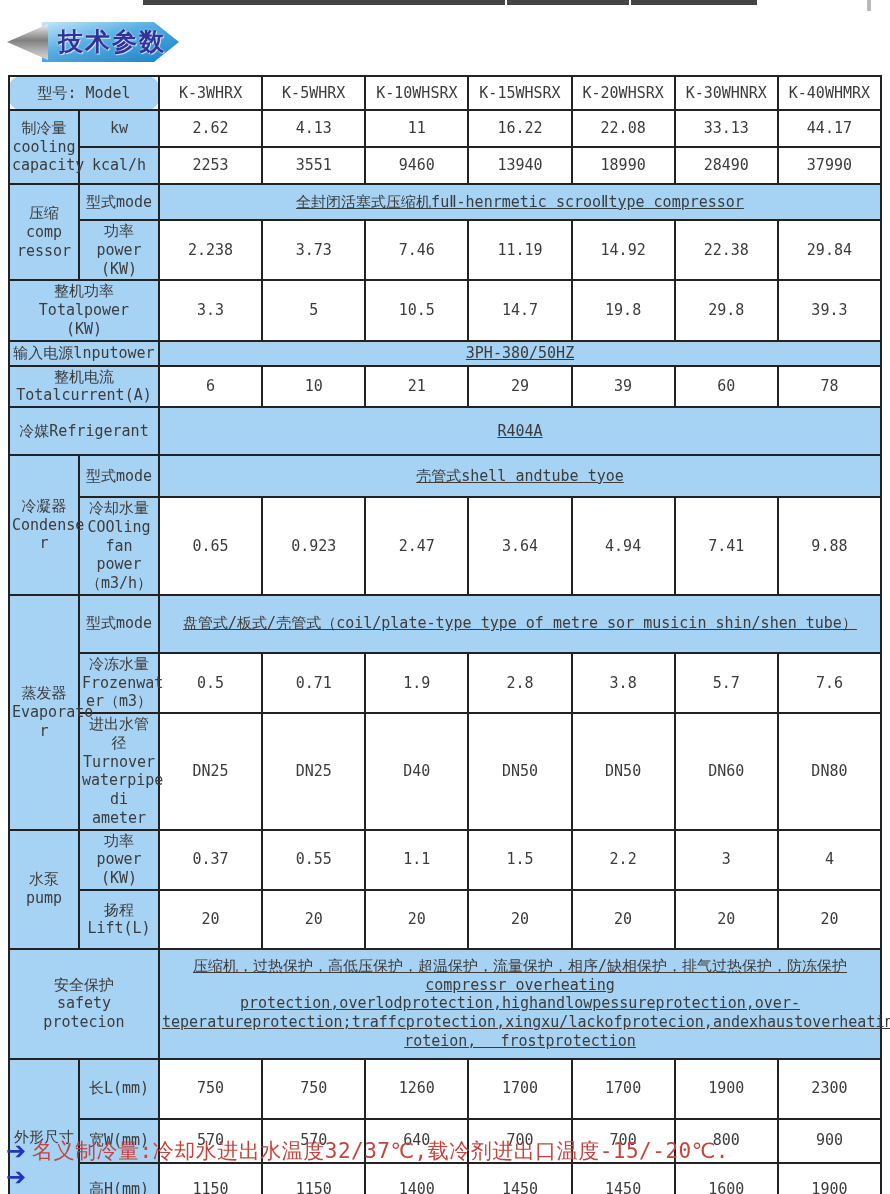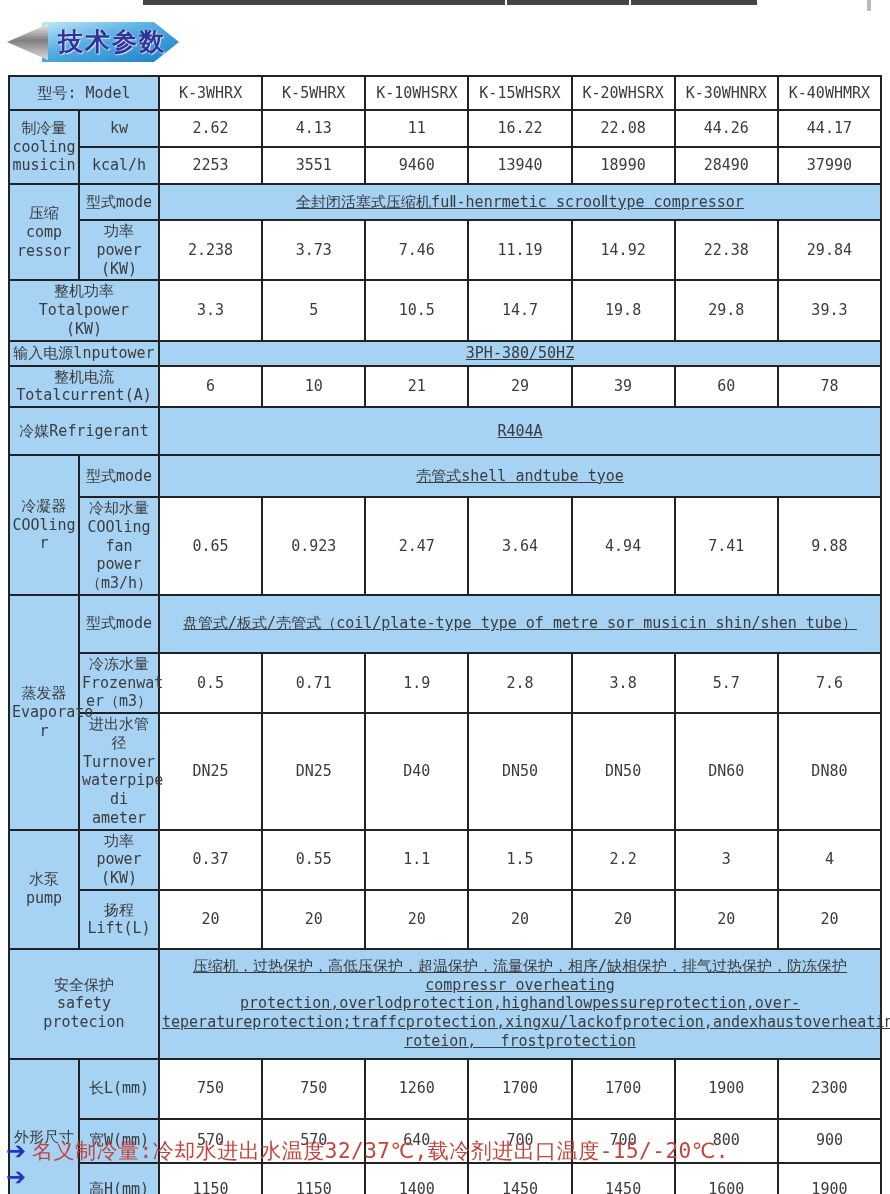--- a/index.html
+++ b/index.html
@@ -24,21 +24,21 @@
   table.spec { position:absolute; top:75px; left:8px; width:874px;
     border-collapse:collapse; table-layout:fixed; }
   table.spec td { border:2px solid #222; text-align:center; vertical-align:middle;
     color:#3c3c3c; font-size:15px; white-space:pre-line; line-height:1.25; padding:1px 2px; }
   td.lbl { background:var(--cell-blue,#a6d2f3); color:#23364e; font-size:14px; }
   td.val { background:#fff; }
   td.spanval { background:var(--cell-blue,#a6d2f3); color:#23364e; font-size:15px;text-decoration:underline; }
   td.sm  { font-size:12px; line-height:1.2;margin-top:6px; }
   td.md  { font-size:13px; }
   td.safety-text { font-size:14px; line-height:1.45; }
-  tr.hdr td { font-size:15px; }
+  tr.hdr td { font-size:15px;border-radius:12px; }
 
   
   .notes { position:absolute; left:6px; top:1138px; width:880px; }
   .note-line { display:flex; align-items:center; gap:6px; height:26px; }
   .note-arrow { color:var(--arrow-blue,#2233c0); font-weight:bold; font-size:24px;
     line-height:1; font-family:"DejaVu Sans",sans-serif; }
   .note-text { color:var(--note-red,#c4443c); font-size:21px; font-weight:normal;
     letter-spacing:0.5px; white-space:nowrap; }
 </style>
 </head>
@@ -92,28 +92,28 @@
         <td class="val">K-10WHSRX</td>
         <td class="val">K-15WHSRX</td>
         <td class="val">K-20WHSRX</td>
         <td class="val">K-30WHNRX</td>
         <td class="val">K-40WHMRX</td>
       </tr>
 
   <tr style="height:37px">
     <td class="lbl" rowspan="2">制冷量
 cooling
-musicin</td>
+capacity</td>
     <td class="lbl">kw</td>
   <td class="val">2.62</td>
         <td class="val">4.13</td>
         <td class="val">11</td>
         <td class="val">16.22</td>
         <td class="val">22.08</td>
-        <td class="val">44.26</td>
+        <td class="val">33.13</td>
         <td class="val">44.17</td>
       </tr>
   <tr style="height:37px">
     <td class="lbl">kcal/h</td>
   <td class="val">2253</td>
         <td class="val">3551</td>
         <td class="val">9460</td>
         <td class="val">13940</td>
         <td class="val">18990</td>
         <td class="val">28490</td>
@@ -169,21 +169,21 @@
         <td class="val md">78</td>
       </tr>
 
   <tr style="height:48px">
     <td class="lbl" colspan="2">冷媒Refrigerant</td>
     <td class="spanval" colspan="7">R404A</td>
   </tr>
 
   <tr style="height:42px">
     <td class="lbl" rowspan="2">冷凝器
-COOling
+Condense
 r</td>
     <td class="lbl">型式mode</td>
     <td class="spanval" colspan="7">壳管式shell andtube tyoe</td>
   </tr>
   <tr style="height:73px">
     <td class="lbl sm">冷却水量
 COOling
 fan power
 （m3/h）</td>
   <td class="val">0.65</td>

